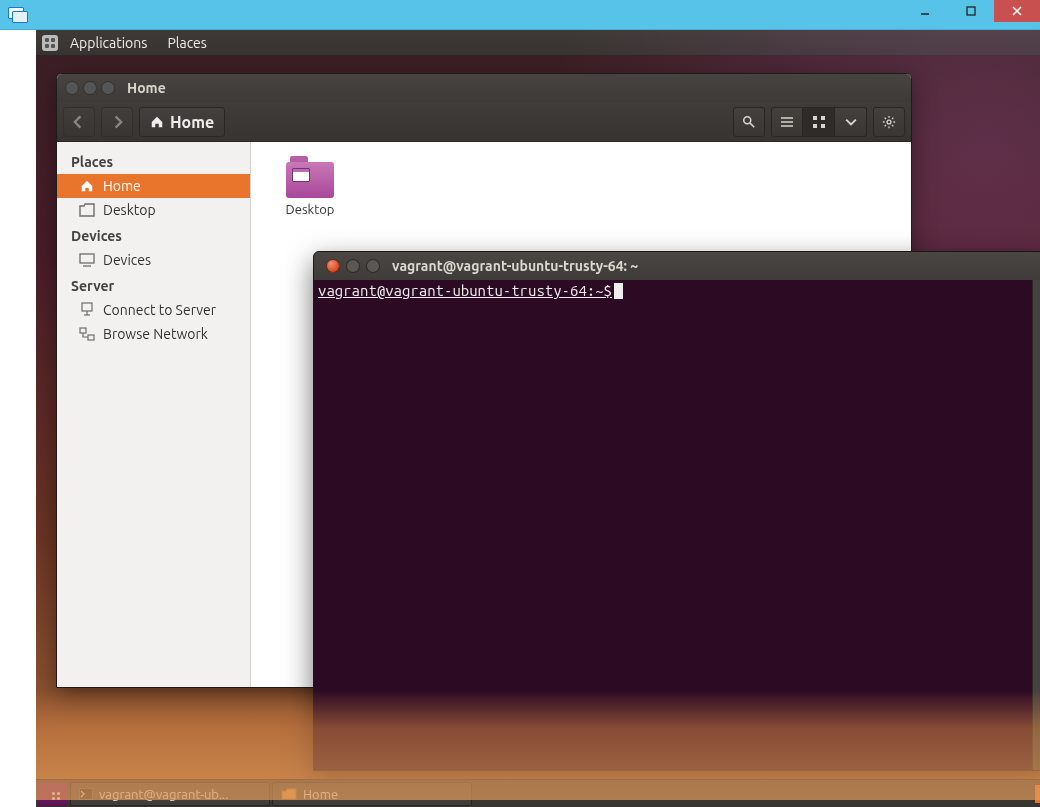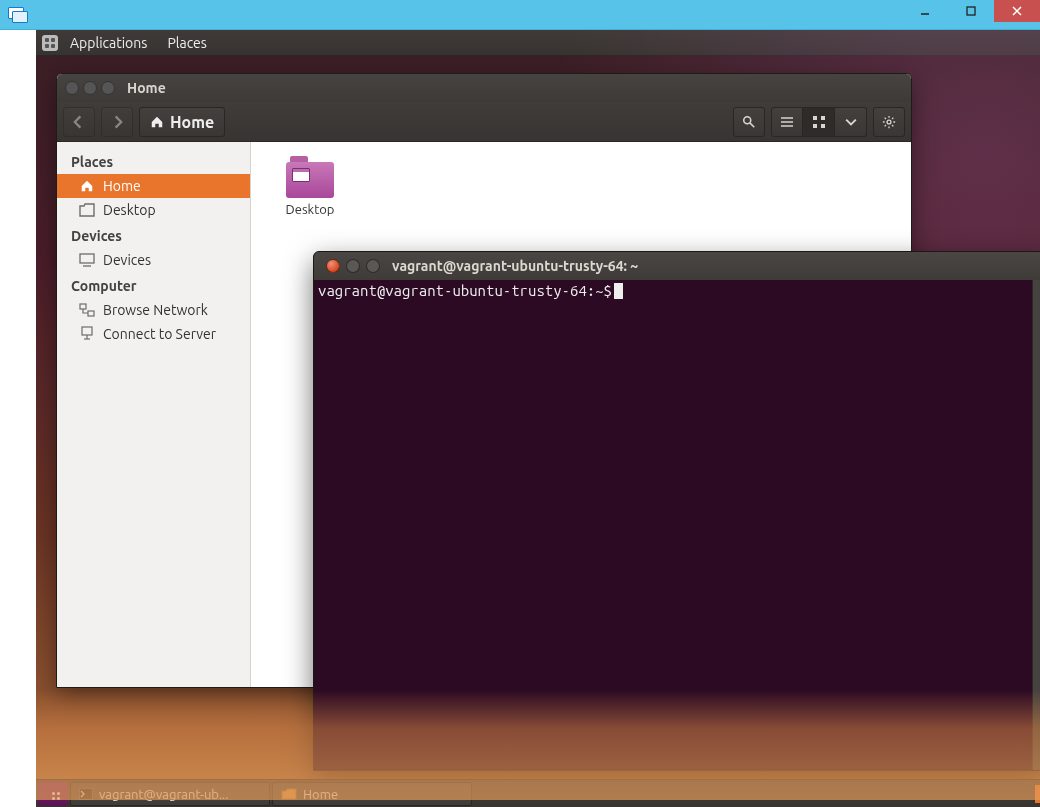--- a/index.html
+++ b/index.html
@@ -63,21 +63,21 @@
   
   .terminal { position:absolute; left:277px; top:221px; width:734px; height:520px; background:#2b0b1e; border:1px solid #1b1815; border-radius:6px 6px 0 0; box-shadow: 0 10px 28px rgba(0,0,0,0.55); overflow:hidden; display:flex; flex-direction:column;}
   .term-titlebar { height:28px; background: linear-gradient(to bottom,#4a4643,#3f3b38); display:flex; align-items:center; padding:0 12px; gap:6px;}
   .term-titlebar .win-title-lbl { color:#ddd8d1; font-weight:bold; font-size:14px; margin-left:6px;}
   .term-titlebar .wbtn { width:14px;height:14px;border-radius:50%; border:1px solid rgba(0,0,0,0.5);}
   .wbtn.red { background: radial-gradient(circle at 35% 30%, #f29079, #d54a21 70%);}
   .wbtn.grey { background:#5b5754;}
   .term-menu { height:22px; background:#3d3935; display:flex; align-items:center; padding:0 6px; gap:4px; color:#e2ddd5; font-size:14px;}
   .term-menu span { padding:0 6px;}
   .term-menu span u { text-decoration-thickness:1px;}
-  .term-body { flex:1; background:#2c0a23; color:#eee; font-family: "Ubuntu Mono","DejaVu Sans Mono",monospace; font-size:15px; padding:2px 4px; display:flex; flex-direction:column;}
+  .term-body { flex:1; background:#2c0a23; color:#eee; font-family: "Ubuntu Mono","DejaVu Sans Mono",monospace; font-size:15px; padding:2px 4px; display:flex; flex-direction:column;text-decoration:underline;}
   .term-line { display:flex; align-items:center; gap:2px;}
   .cursor { width:9px; height:16px; background:#eee; display:inline-block;}
   .term-scroll { width:14px; background:#46423f; border-left:1px solid #2b2724;}
   .term-body-row { display:flex; flex:1;}
   .term-content { flex:1; }
 
   
   .taskbar { position:absolute; left:0; right:0; bottom:0; height:28px; background:linear-gradient(to bottom,#43403d,#37332f); display:flex; align-items:center; padding:0 2px; gap:2px; border-top:1px solid #26231f;}
   .task-btn { height:24px; padding:0 8px; display:flex; align-items:center; gap:6px; color:#e6e1d9; font-size:13px;}
   .task-btn.app { background:linear-gradient(to bottom,#4d4946,#3f3b38); border:1px solid #2a2623; border-radius:2px; min-width:200px;}
@@ -212,40 +212,40 @@
         <div class="sec-head">Devices</div>
         <div class="side-item">
           <span class="side-ico">
               <svg width="16" height="14" viewBox="0 0 16 14">
                 <rect x="1" y="1" width="14" height="9" fill="none" stroke="currentColor" stroke-width="1.3"></rect>
                 <line x1="4" y1="13" x2="12" y2="13" stroke="currentColor" stroke-width="1.3"></line>
               </svg>
             </span>
           <span>Devices</span>
         </div>
-        <div class="sec-head">Computer</div>
+        <div class="sec-head">Server</div>
+        <div class="side-item">
+          <span class="side-ico">
+              <svg width="14" height="16" viewBox="0 0 14 16">
+                <rect x="2" y="1" width="10" height="8" fill="none" stroke="currentColor" stroke-width="1.2"></rect>
+                <line x1="4" y1="13" x2="10" y2="13" stroke="currentColor" stroke-width="1.2"></line>
+                <line x1="7" y1="9" x2="7" y2="13" stroke="currentColor" stroke-width="1.2"></line>
+              </svg>
+            </span>
+          <span>Connect to Server</span>
+        </div>
         <div class="side-item">
           <span class="side-ico">
               <svg width="16" height="14" viewBox="0 0 16 14">
                 <rect x="1" y="1" width="6" height="5" fill="none" stroke="currentColor" stroke-width="1.2"></rect>
                 <rect x="9" y="8" width="6" height="5" fill="none" stroke="currentColor" stroke-width="1.2"></rect>
                 <path d="M4 6 L4 10 L9 10" fill="none" stroke="currentColor" stroke-width="1.2"></path>
               </svg>
             </span>
           <span>Browse Network</span>
-        </div>
-        <div class="side-item">
-          <span class="side-ico">
-              <svg width="14" height="16" viewBox="0 0 14 16">
-                <rect x="2" y="1" width="10" height="8" fill="none" stroke="currentColor" stroke-width="1.2"></rect>
-                <line x1="4" y1="13" x2="10" y2="13" stroke="currentColor" stroke-width="1.2"></line>
-                <line x1="7" y1="9" x2="7" y2="13" stroke="currentColor" stroke-width="1.2"></line>
-              </svg>
-            </span>
-          <span>Connect to Server</span>
         </div>
       </div>
       <div class="naut-main">
         <div class="file-item">
           <div class="folder-ico">
               <div class="tab"></div>
               <div class="body"></div>
               <div class="win"></div>
             </div>
           <div>Desktop</div>

